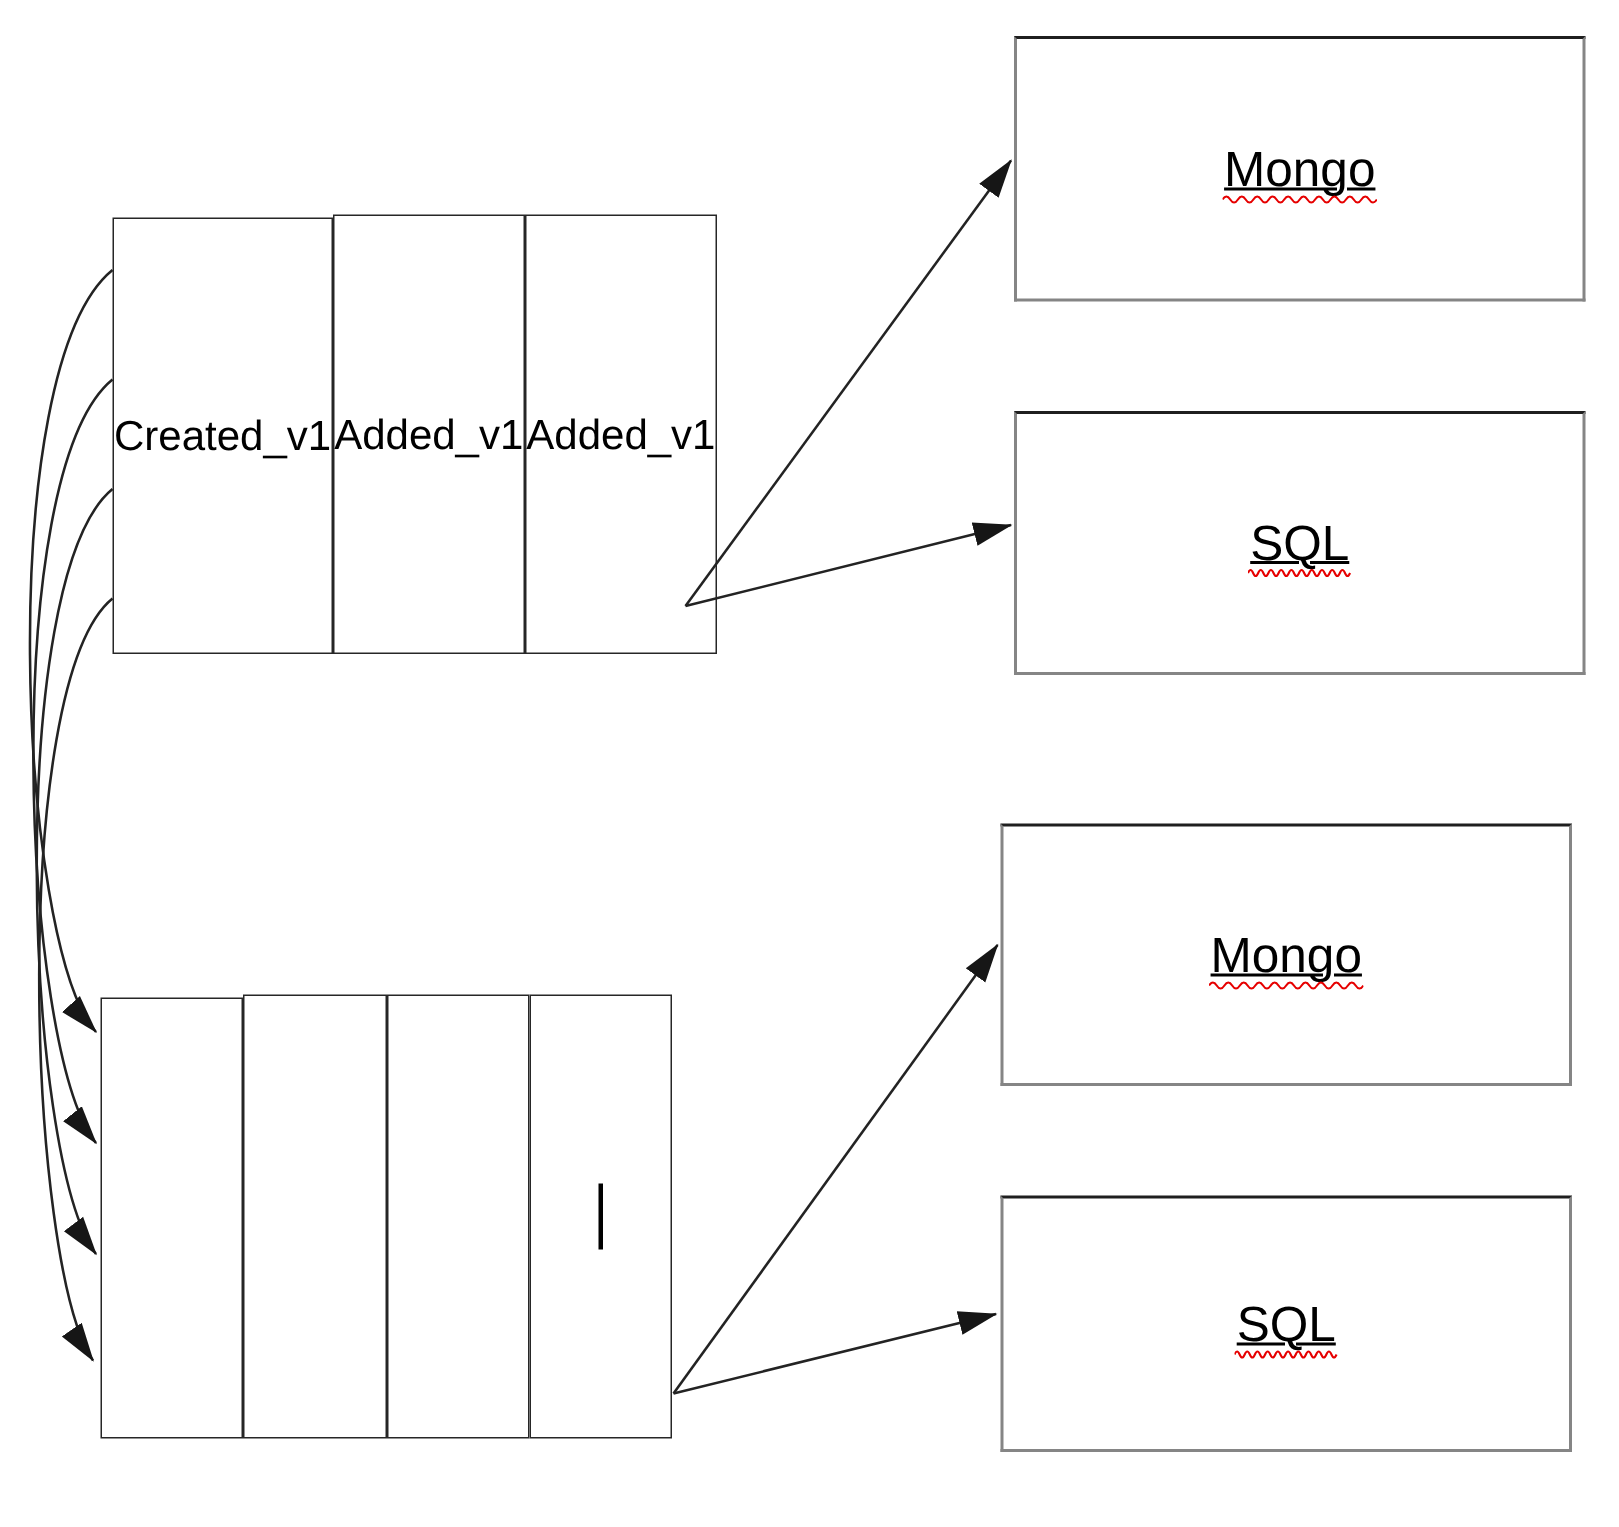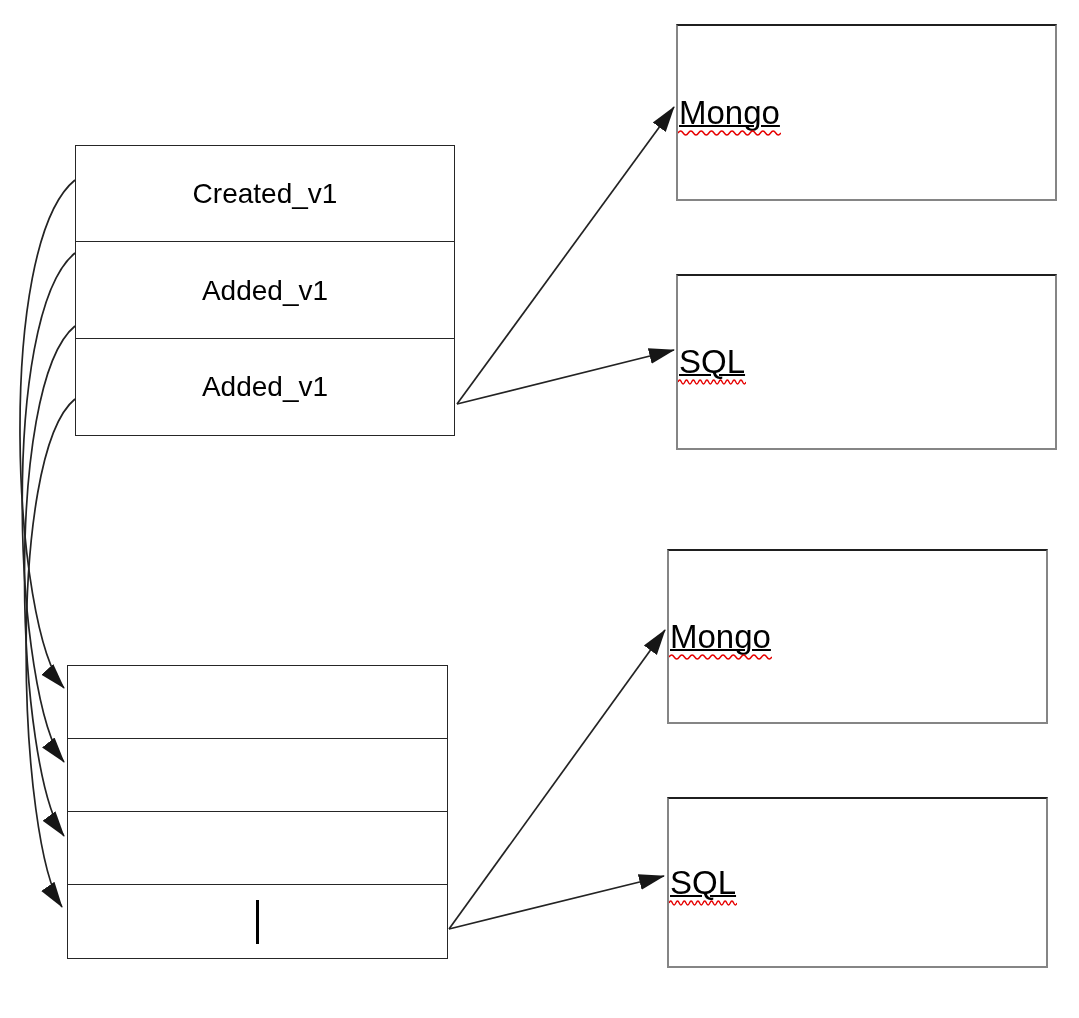--- a/index.html
+++ b/index.html
@@ -6,21 +6,21 @@
   #canvas {
     position: relative;
     width: 1079px; height: 1018px;
     background: #ffffff;
     font-family: "Liberation Sans", "DejaVu Sans", sans-serif;
     color: #000000;
     overflow: hidden;
   }
 
   
-  .stack { position: absolute; display: flex; flex-direction: column; }
+  .stack { position: absolute; display: flex; flex-direction: row; }
   .stack-row {
     flex: 1 1 0;
     box-sizing: border-box;
     border: 1.6px solid #262626;
     margin-top: -1.6px;
     display: flex; align-items: center; justify-content: center;
     font-size: 28px;
     background: #ffffff;
     position: relative;
   }
@@ -29,21 +29,21 @@
   #top-stack    { left: 75px;  top: 145px; width: 380px; height: 291px; }
   #bottom-stack { left: 67px;  top: 665px; width: 381px; height: 294px; }
 
   
   .target-box {
     position: absolute;
     box-sizing: border-box;
     background: #ffffff;
     border: 2px solid #858585;
     border-top-color: #1f1f1f;
-    display: flex; align-items: center; justify-content: flex-start;
+    display: flex; align-items: center; justify-content: center;
     font-size: 33px;
   }
   #mongo-top    { left: 676px; top: 24px;  width: 381px; height: 177px; }
   #sql-top      { left: 676px; top: 274px; width: 381px; height: 176px; }
   #mongo-bottom { left: 667px; top: 549px; width: 381px; height: 175px; }
   #sql-bottom   { left: 667px; top: 797px; width: 381px; height: 171px; }
 
   .db-label {
     position: relative;
     display: inline-block;

